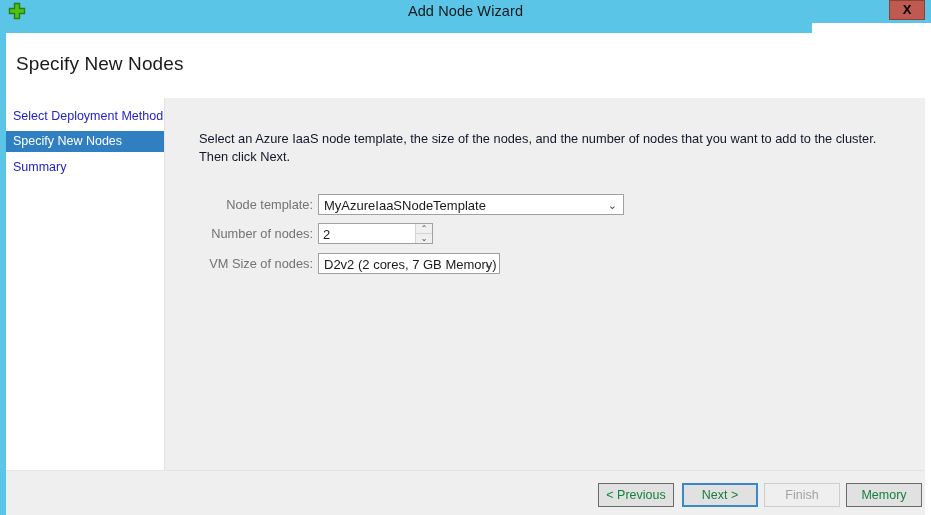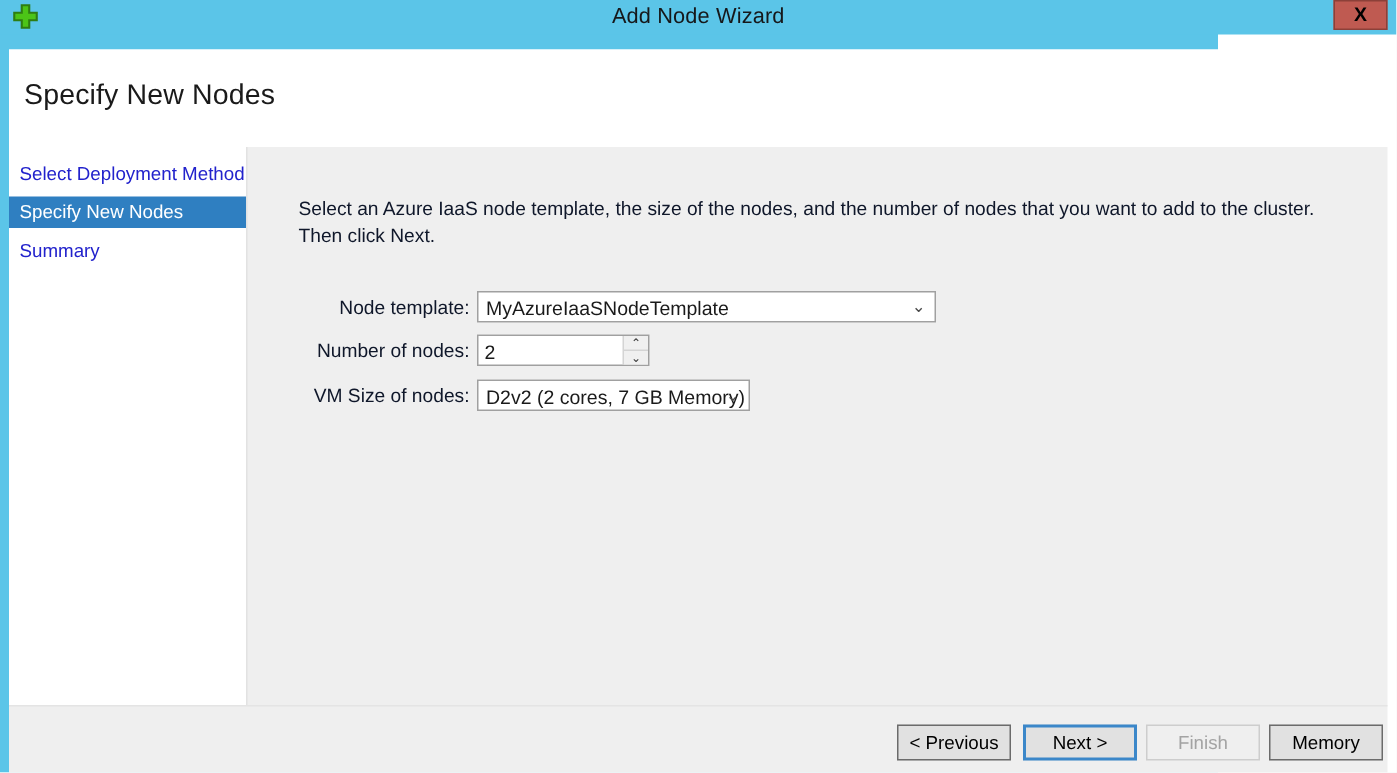--- a/index.html
+++ b/index.html
@@ -135,21 +135,21 @@
     top: 32px;
     width: 700px;
     font-size: 12.8px;
     color: #0f172a;
     line-height: 18px;
   }
   .field-label {
     position: absolute;
     text-align: right;
     font-size: 12.8px;
-    color: #0f172a;
+    color: #737373;
     white-space: nowrap;
   }
 
   .combo {
     position: absolute;
     background: #ffffff;
     border: 1px solid #a0a0a0;
     box-sizing: border-box;
     font-size: 13px;
     color: #1a1a1a;
@@ -221,21 +221,21 @@
     box-sizing: border-box;
   }
   .btn {
     position: absolute;
     top: 12px;
     height: 24px;
     background: #e1e1e1;
     border: 1px solid #6b6b6b;
     box-sizing: border-box;
     font-size: 12.5px;
-    color: #000000;
+    color: #15803d;
     text-align: center;
     line-height: 22px;
     cursor: pointer;
     font-family: "Liberation Sans", sans-serif;
   }
   .btn.focused {
     border: 2px solid #3b87c9;
     line-height: 20px;
   }
   .btn.disabled {

